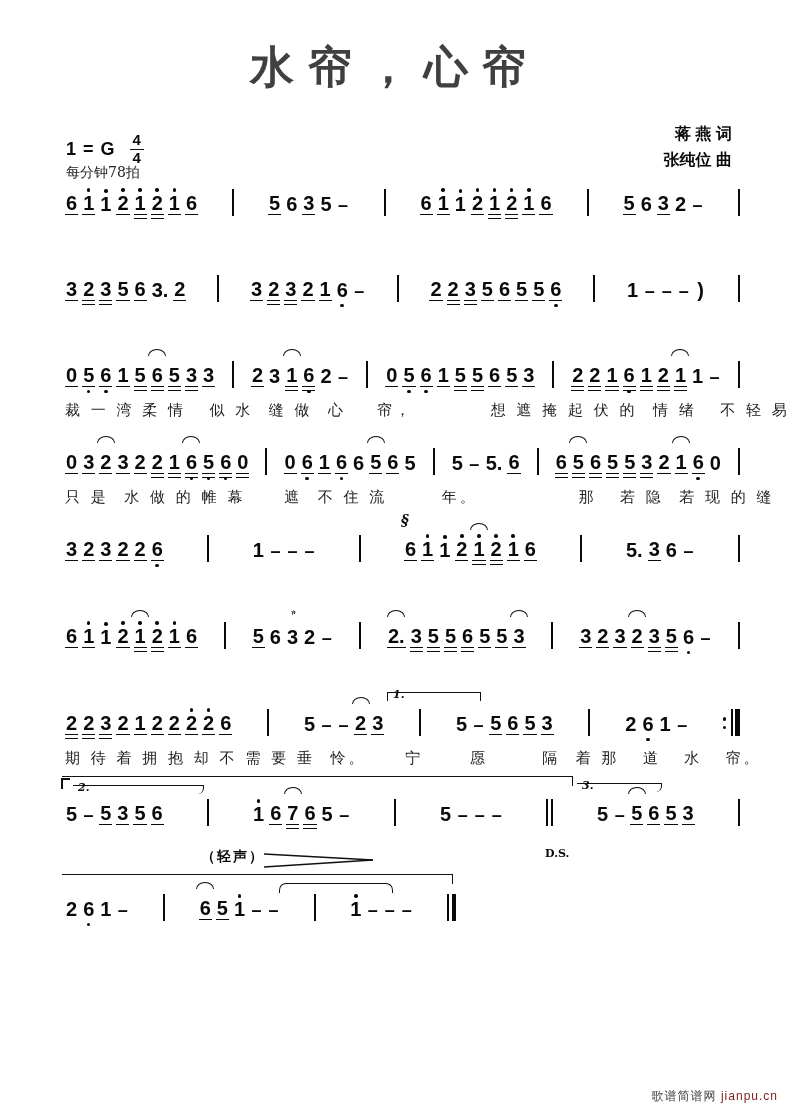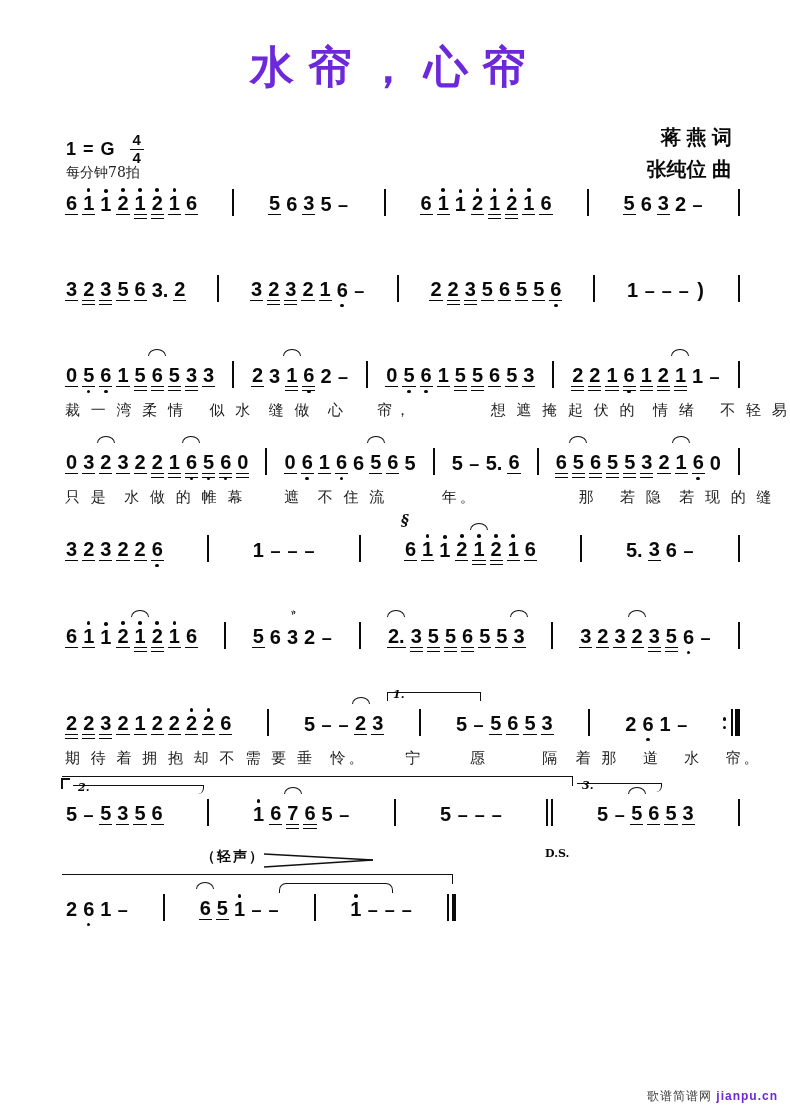--- a/index.html
+++ b/index.html
@@ -1,32 +1,32 @@
 <!DOCTYPE html>
 <html><head>
 <meta charset="utf-8">
 <style>
   html,body{margin:0;padding:0;background:#e8e8e8;}
   .sheet{position:relative;width:790px;height:1119px;background:#ffffff;margin:0 auto;
          font-family:"Liberation Sans",sans-serif;color:#0a0a0a;overflow:hidden;}
 
   .title{position:absolute;top:38px;left:0;right:0;text-align:center;
          font-family:"DejaVu Serif",serif;font-weight:bold;font-size:44px;
-         letter-spacing:14px;color:#6d28d9;}
+         letter-spacing:14px;color:#404040;}
 
   .keysig{position:absolute;left:66px;top:132px;display:flex;align-items:center;gap:7px;
           font-weight:bold;font-size:18px;}
   .frac{display:inline-flex;flex-direction:column;align-items:center;
         font-size:15px;line-height:1.1;font-weight:bold;margin-left:8px;}
   .frac .ftop{border-bottom:1.6px solid #111;padding:0 3px;}
   .tempo{position:absolute;left:66px;top:164px;font-size:14px;color:#222;
          font-family:"DejaVu Serif",serif;}
 
   .credits{position:absolute;right:58px;top:121px;text-align:right;
-           font-weight:bold;font-size:20px;line-height:1.6;}
+           font-weight:bold;font-size:16px;line-height:1.6;}
 
   .system{position:absolute;left:65px;width:676px;}
   .sys1{top:185px}.sys2{top:271px}.sys3{top:357px}.sys4{top:444px}
   .sys5{top:531px}.sys6{top:618px}.sys7{top:705px}.sys8{top:795px}.sys9{top:890px}
   .sys9 .music-row{width:392px;}
 
   .music-row{display:flex;justify-content:space-between;align-items:flex-end;
              position:relative;min-height:37px;}
   .measure{display:flex;align-items:flex-end;gap:4px;}
   .token{position:relative;display:inline-flex;flex-direction:column;align-items:center;line-height:1;}
@@ -71,21 +71,21 @@
   .corner-end{position:absolute;left:-4px;top:-17px;width:7px;height:9px;
               border-top:2px solid #111;border-left:2px solid #111;}
   .ds-label{left:480px;top:52px;font-size:11px;font-family:"DejaVu Serif",serif;}
   .soft-label{left:136px;top:-42px;font-size:14px;letter-spacing:2px;}
   .hairpin{position:absolute;left:198px;top:-37px;}
   .flat-tie{position:absolute;left:214px;top:-7px;width:112px;height:9px;
             border:1.6px solid #111;border-bottom:none;border-radius:7px 7px 0 0;}
 
   .watermark{position:absolute;right:12px;bottom:14px;font-size:12px;letter-spacing:1px;}
   .wm-name{color:#404040;}
-  .wm-url{color:#6d28d9;font-weight:bold;}
+  .wm-url{color:#7f1d1d;}
 </style>
 </head>
 <body>
 
 <div class="sheet">
 
   <div class="title">水帘，心帘</div>
 
   <div class="credits">
     <div>蒋  燕  词</div>

